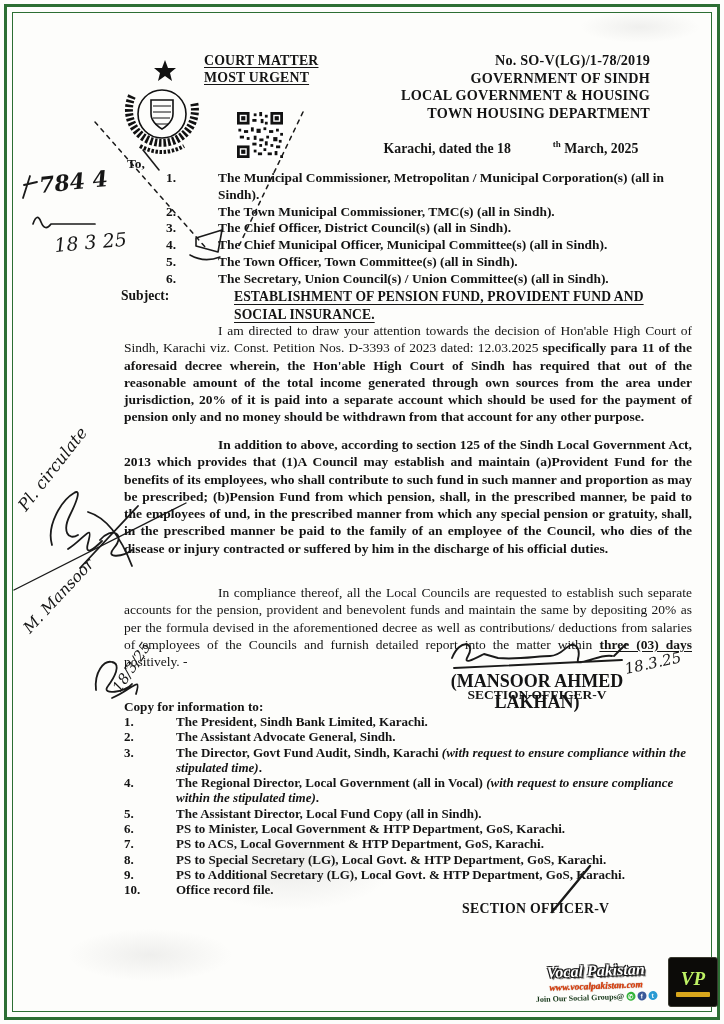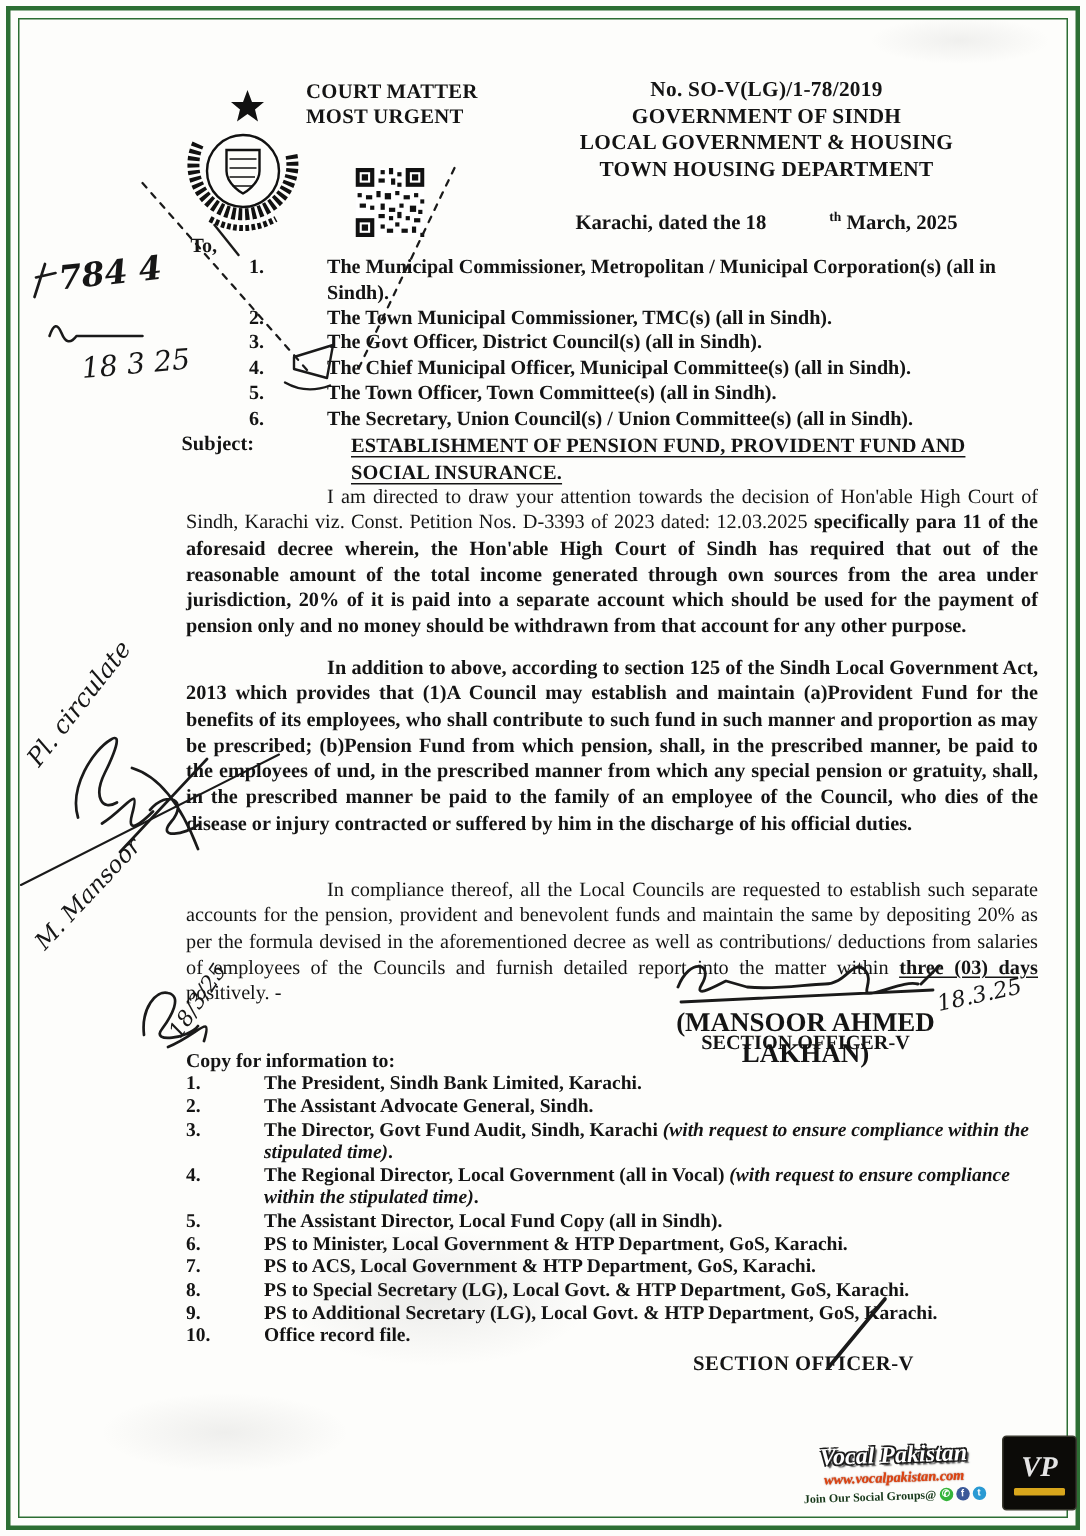--- a/index.html
+++ b/index.html
@@ -3,24 +3,24 @@
 <meta charset="utf-8">
 <style>
   html,body{margin:0;padding:0;background:#888;}
   #page{position:relative;width:724px;height:1024px;background:#fdfdfb;overflow:hidden;
         font-family:"Liberation Serif","DejaVu Serif",serif;color:#141414;}
   .frame-outer{position:absolute;inset:4px;border:3.5px solid #2c6e33;pointer-events:none;z-index:5;}
   .frame-inner{position:absolute;inset:12px;border:1.3px solid #2c6e33;pointer-events:none;z-index:5;}
   .abs{position:absolute;}
   
   .classification{left:204px;top:52px;font-size:13.8px;font-weight:800;line-height:17px;letter-spacing:.2px;}
-  .classification div{text-underline-offset:2px;}
+  .classification div{text-decoration:underline;text-underline-offset:2px;}
   .emblem{left:120px;top:58px;width:82px;height:104px;}
   .qr{left:237px;top:112px;width:46px;height:46px;}
-  .hdr-right{left:372px;top:52px;width:278px;text-align:center;font-size:14.2px;font-weight:800;line-height:17.6px;letter-spacing:.2px;}
+  .hdr-right{left:372px;top:52px;width:278px;text-align:right;font-size:14.2px;font-weight:800;line-height:17.6px;letter-spacing:.2px;}
   .hdr-date{left:372px;top:139px;width:278px;text-align:center;font-size:13.8px;font-weight:800;}
   sup{font-size:9px;padding-left:42px;}
   
   .to{left:127px;top:156px;font-size:13.4px;font-weight:700;}
   .addr{left:166px;top:170px;width:526px;}
   .arow{display:flex;font-size:13.4px;font-weight:700;line-height:16.8px;}
   .anum{width:52px;flex:none;}
   .atext{flex:1;}
   
   .subjrow{left:105px;top:288px;width:588px;display:flex;}
@@ -44,21 +44,21 @@
   
   .watermark{left:528px;top:950px;width:190px;height:64px;display:flex;align-items:center;gap:4px;z-index:6;}
   .wm-text{flex:1;text-align:center;transform:rotate(-2deg);}
   .wm-brand{font-size:16px;font-weight:800;font-style:italic;color:#fff;
     text-shadow:-1px -1px 0 #1c1c1c,1px -1px 0 #1c1c1c,-1px 1px 0 #1c1c1c,1px 1px 0 #1c1c1c,2px 2px 1px #444;}
   .wm-url{font-size:9.5px;font-weight:800;font-style:italic;color:#e2430f;text-shadow:0 0 1px #7a1f05;margin-top:1px;}
   .wm-social{font-size:8px;font-weight:700;color:#17381a;display:flex;align-items:center;justify-content:center;gap:2px;margin-top:2px;}
   .dot{width:9px;height:9px;border-radius:50%;display:inline-block;color:#fff;font-size:6.5px;line-height:9px;text-align:center;font-family:"Liberation Sans",sans-serif;}
   .wm-logo{width:48px;height:48px;background:#0c0b08;border-radius:3px;border:1px solid #3a3a30;
     display:flex;flex-direction:column;align-items:center;justify-content:center;}
-  .wm-logo-text{color:#e5e5e5;font-size:19px;font-weight:800;font-style:italic;}
+  .wm-logo-text{color:#bef264;font-size:19px;font-weight:800;font-style:italic;}
   .wm-logo-bar{width:34px;height:5px;background:#d8a61c;margin-top:2px;border-radius:1px;}
   
   .hand{position:absolute;inset:0;width:724px;height:1024px;pointer-events:none;z-index:4;}
   .hand path{fill:none;stroke:#1a1a1a;stroke-linecap:round;stroke-linejoin:round;}
   .hand text{fill:#161616;font-style:italic;font-family:"DejaVu Serif",serif;}
   .smudge{pointer-events:none;}
 </style>
 </head>
 <body>
 
@@ -144,21 +144,21 @@
     <div class="arow">
         <span class="anum">1.</span>
         <span class="atext">The Municipal Commissioner, Metropolitan / Municipal Corporation(s) (all in Sindh).</span>
       </div>
     <div class="arow">
         <span class="anum">2.</span>
         <span class="atext">The Town Municipal Commissioner, TMC(s) (all in Sindh).</span>
       </div>
     <div class="arow">
         <span class="anum">3.</span>
-        <span class="atext">The Govt Officer, District Council(s) (all in Sindh).</span>
+        <span class="atext">The Chief Officer, District Council(s) (all in Sindh).</span>
       </div>
     <div class="arow">
         <span class="anum">4.</span>
         <span class="atext">The Chief Municipal Officer, Municipal Committee(s) (all in Sindh).</span>
       </div>
     <div class="arow">
         <span class="anum">5.</span>
         <span class="atext">The Town Officer, Town Committee(s) (all in Sindh).</span>
       </div>
     <div class="arow">

